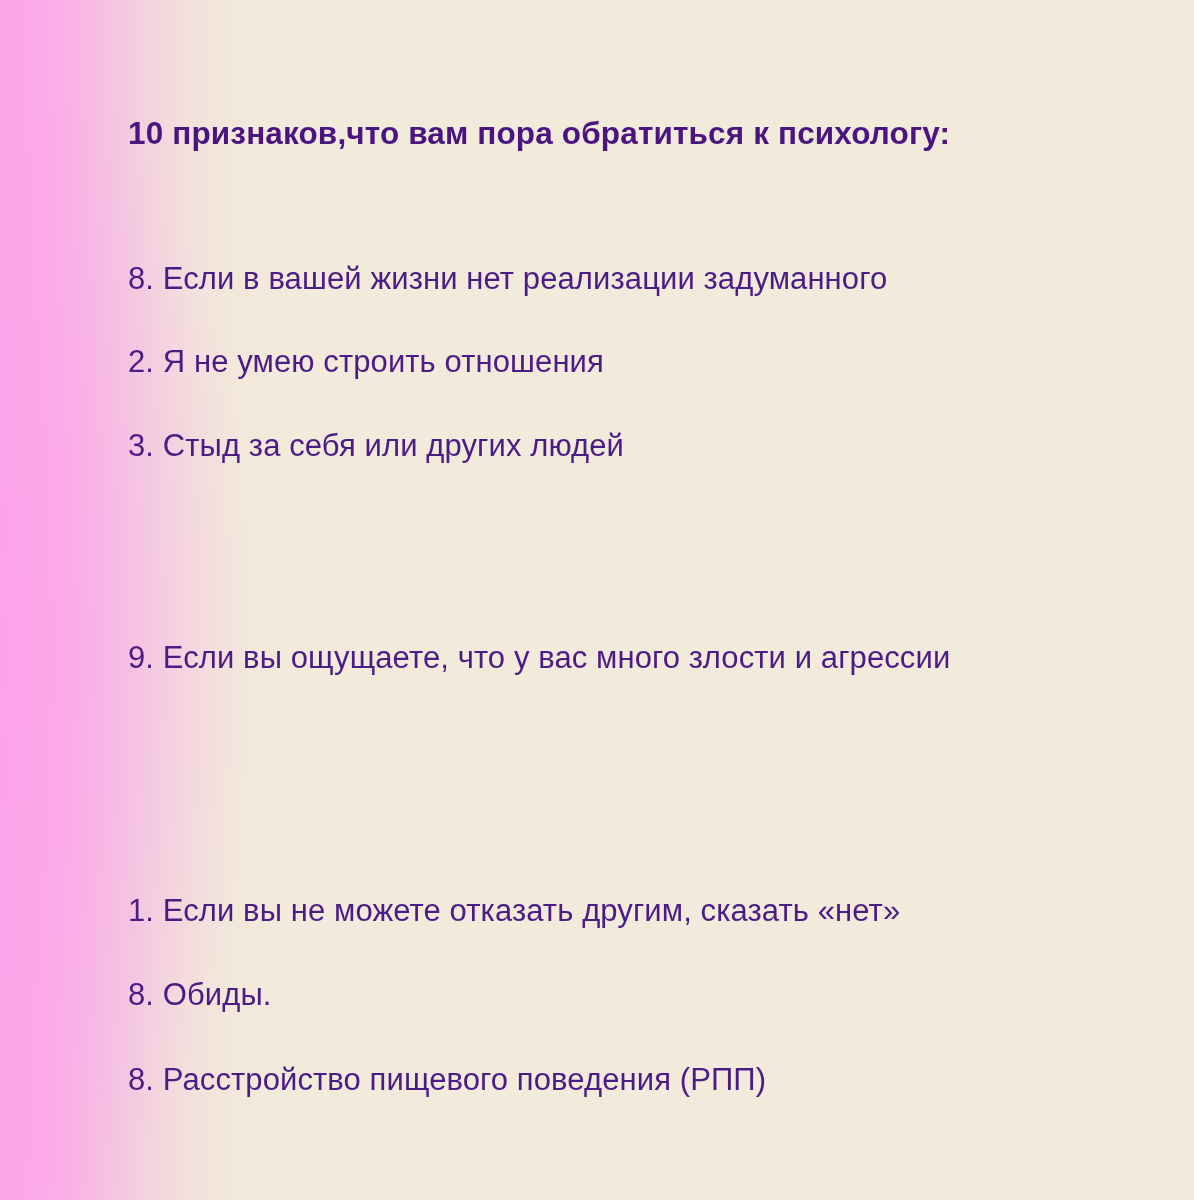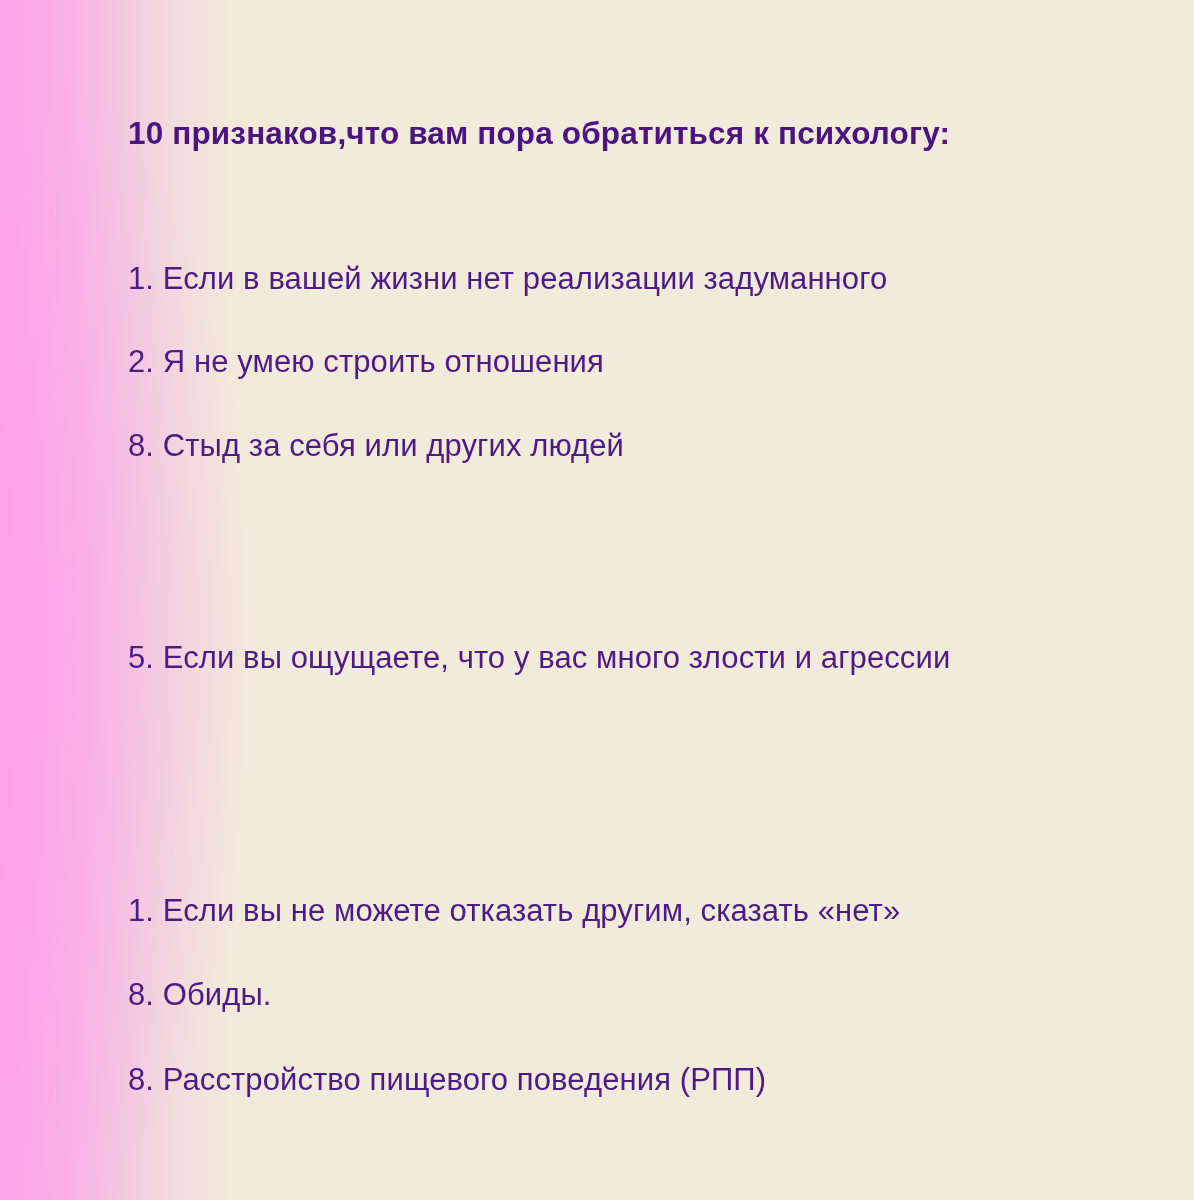--- a/index.html
+++ b/index.html
@@ -70,37 +70,37 @@
 </head>
 <body>
 
 <div class="bg-glow"></div>
 <div class="bg-glow-top"></div>
 
 <div class="content">
   <h1 class="title">10 признаков,что вам пора обратиться к психологу:</h1>
 
   <p class="item" style="top:258px">
-    <span>1. Если в вашей жизни нет реализации задуманного</span>
+    <span>8. Если в вашей жизни нет реализации задуманного</span>
   </p>
 
   <p class="item" style="top:341px">
     <span>2. Я не умею строить отношения</span>
   </p>
 
   <p class="item" style="top:425px">
-    <span>8. Стыд за себя или других людей</span>
+    <span>3. Стыд за себя или других людей</span>
   </p>
 
   <p class="item" style="top:510px">
     <br>
   </p>
 
   <p class="item" style="top:637px">
-    <span>5. Если вы ощущаете, что у вас много злости и агрессии</span>
+    <span>9. Если вы ощущаете, что у вас много злости и агрессии</span>
   </p>
 
   <p class="item" style="top:722px">
     <br>
     <br>
   </p>
 
   <p class="item" style="top:890px">
     <span>1. Если вы не можете отказать другим, сказать «нет»</span>
   </p>

